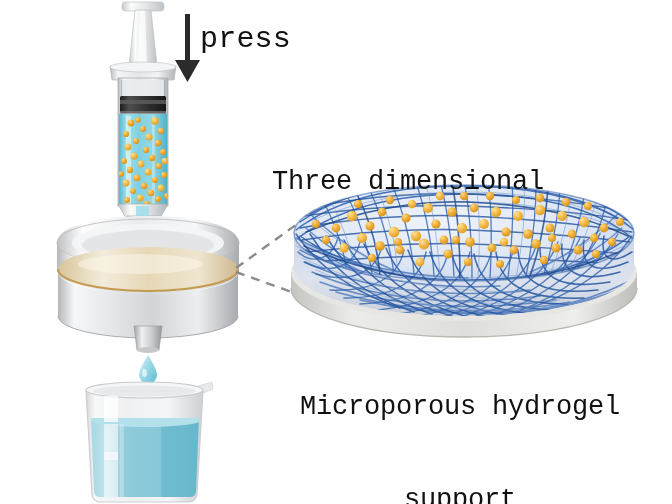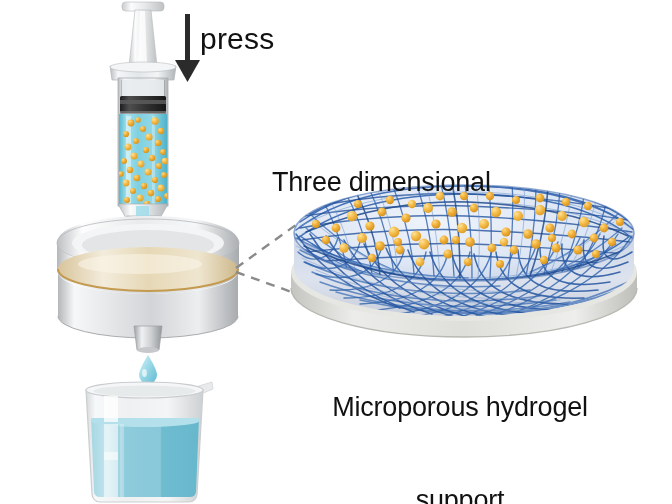--- a/index.html
+++ b/index.html
@@ -19,21 +19,21 @@
   #scene svg.layer {
     position: absolute;
     left: 0;
     top: 0;
     width: 672px;
     height: 504px;
   }
   .label {
     position: absolute;
     color: #111111;
-    font-family: Liberation Sans, sans-serif;
+    font-family: Liberation Mono, monospace;
     line-height: 1.15;
     white-space: pre;
     user-select: none;
   }
   #press-label {
     left: 200px;
     top: 22px;
     font-size: 30px;
     letter-spacing: 0.2px;
   }

